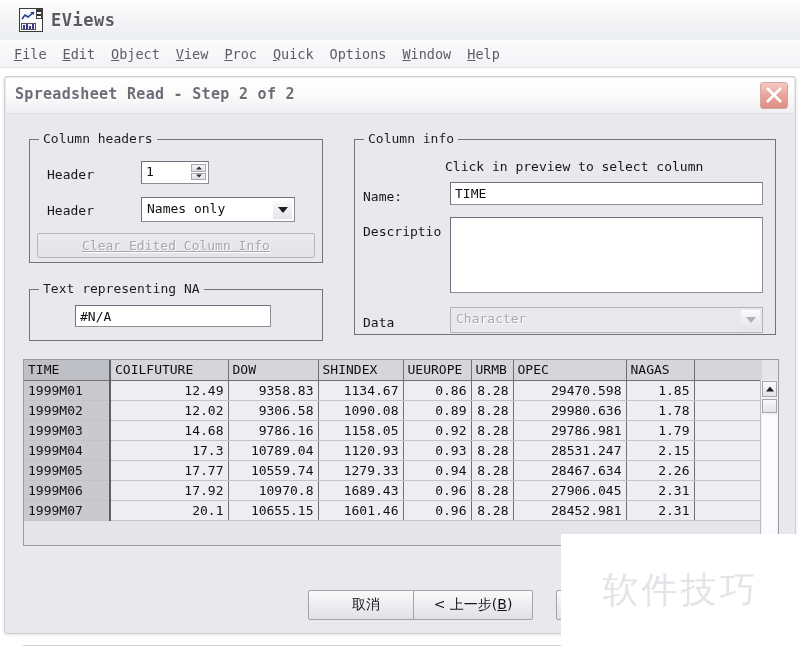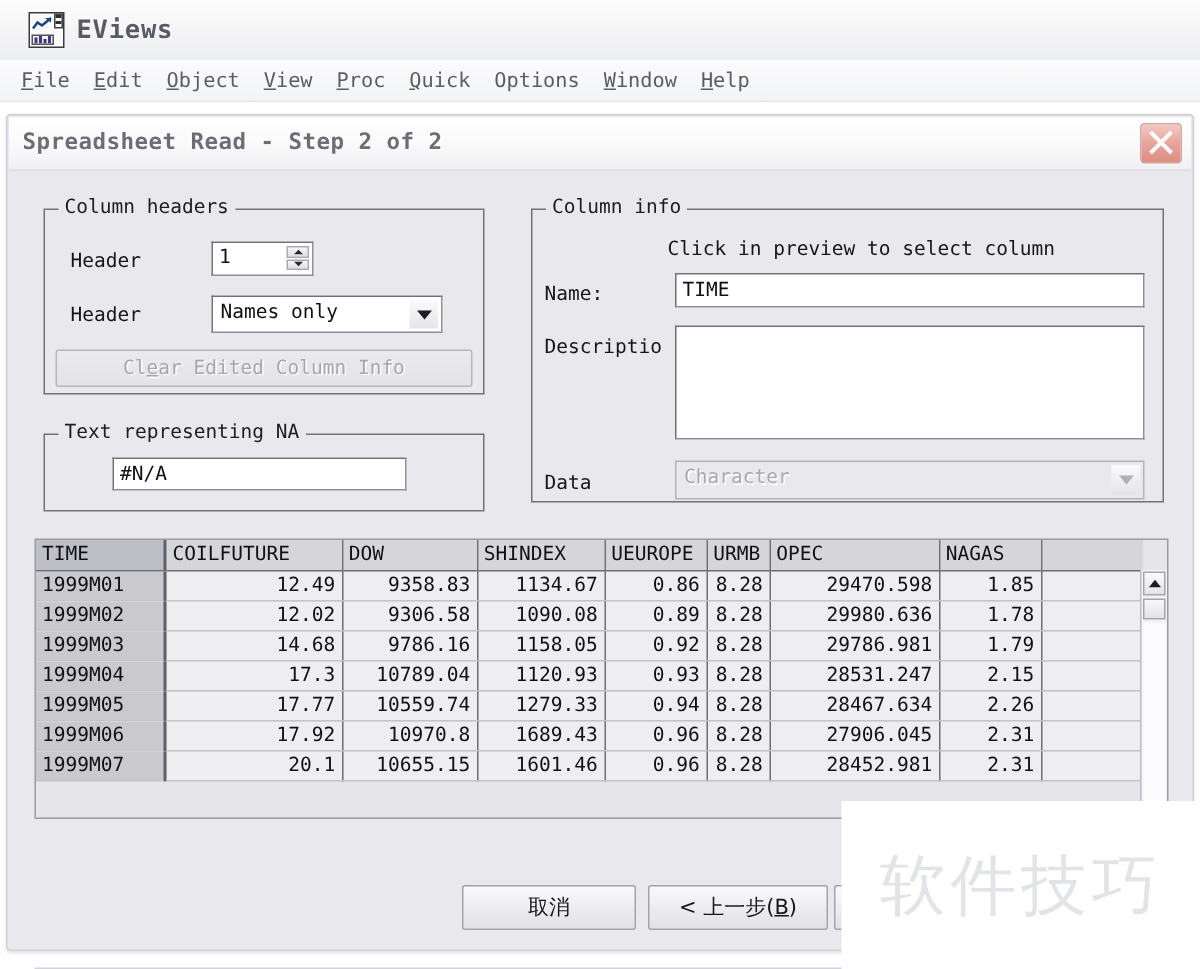--- a/index.html
+++ b/index.html
@@ -268,20 +268,21 @@
     align-items: center;
     justify-content: center;
     cursor: pointer;
     white-space: nowrap;
   }
   .btn.disabled {
     color: #a6a6ae;
     text-shadow: 1px 1px 0 #ffffff;
     background: linear-gradient(to bottom,#ebebee,#e3e3e8);
     border-color: #b6b6bd;
+    text-decoration: underline;
   }
   .btn.cjk { font-family: "DejaVu Sans", sans-serif; font-size: 14px; }
   .btn.cjk u { text-decoration: underline; }
 
   
   .grid {
     position: absolute;
     left: 22px; top: 358px;
     width: 756px; height: 187px;
     border: 1px solid #9b9ba3;
@@ -377,21 +378,21 @@
     left: 561px; top: 534px;
     width: 239px; height: 112px;
     background: #ffffff;
     display: flex;
     align-items: center;
     justify-content: center;
     pointer-events: none;
   }
   .watermark span {
     font-family: "DejaVu Sans", sans-serif;
-    font-size: 44px;
+    font-size: 36px;
     letter-spacing: 3px;
     color: #e2e4e7;
   }
 </style>
 </head>
 <body>
 
 <div id="app">
 
   <div class="app-titlebar">
@@ -588,21 +589,21 @@
       <div class="vscroll">
         <div class="sbtn"></div>
         <div class="thumb"></div>
         <div class="track"></div>
       </div>
     </div>
 
     <div class="dlg-sep"></div>
 
     <div class="btn cjk" style="left:303px; top:513px; width:116px; height:30px;">取消</div>
-    <div class="btn cjk" style="left:427px; top:513px; width:120px; height:30px;">
+    <div class="btn cjk" style="left:408px; top:513px; width:120px; height:30px;">
       <span>&lt; 上一步(<u>B</u>)</span>
     </div>
     <div class="btn cjk" style="left:551px; top:513px; width:120px; height:30px; justify-content:flex-start; padding-left:8px;">下</div>
   </div>
 
   <div class="watermark">
     <span>软件技巧</span>
   </div>
 
 </div>

